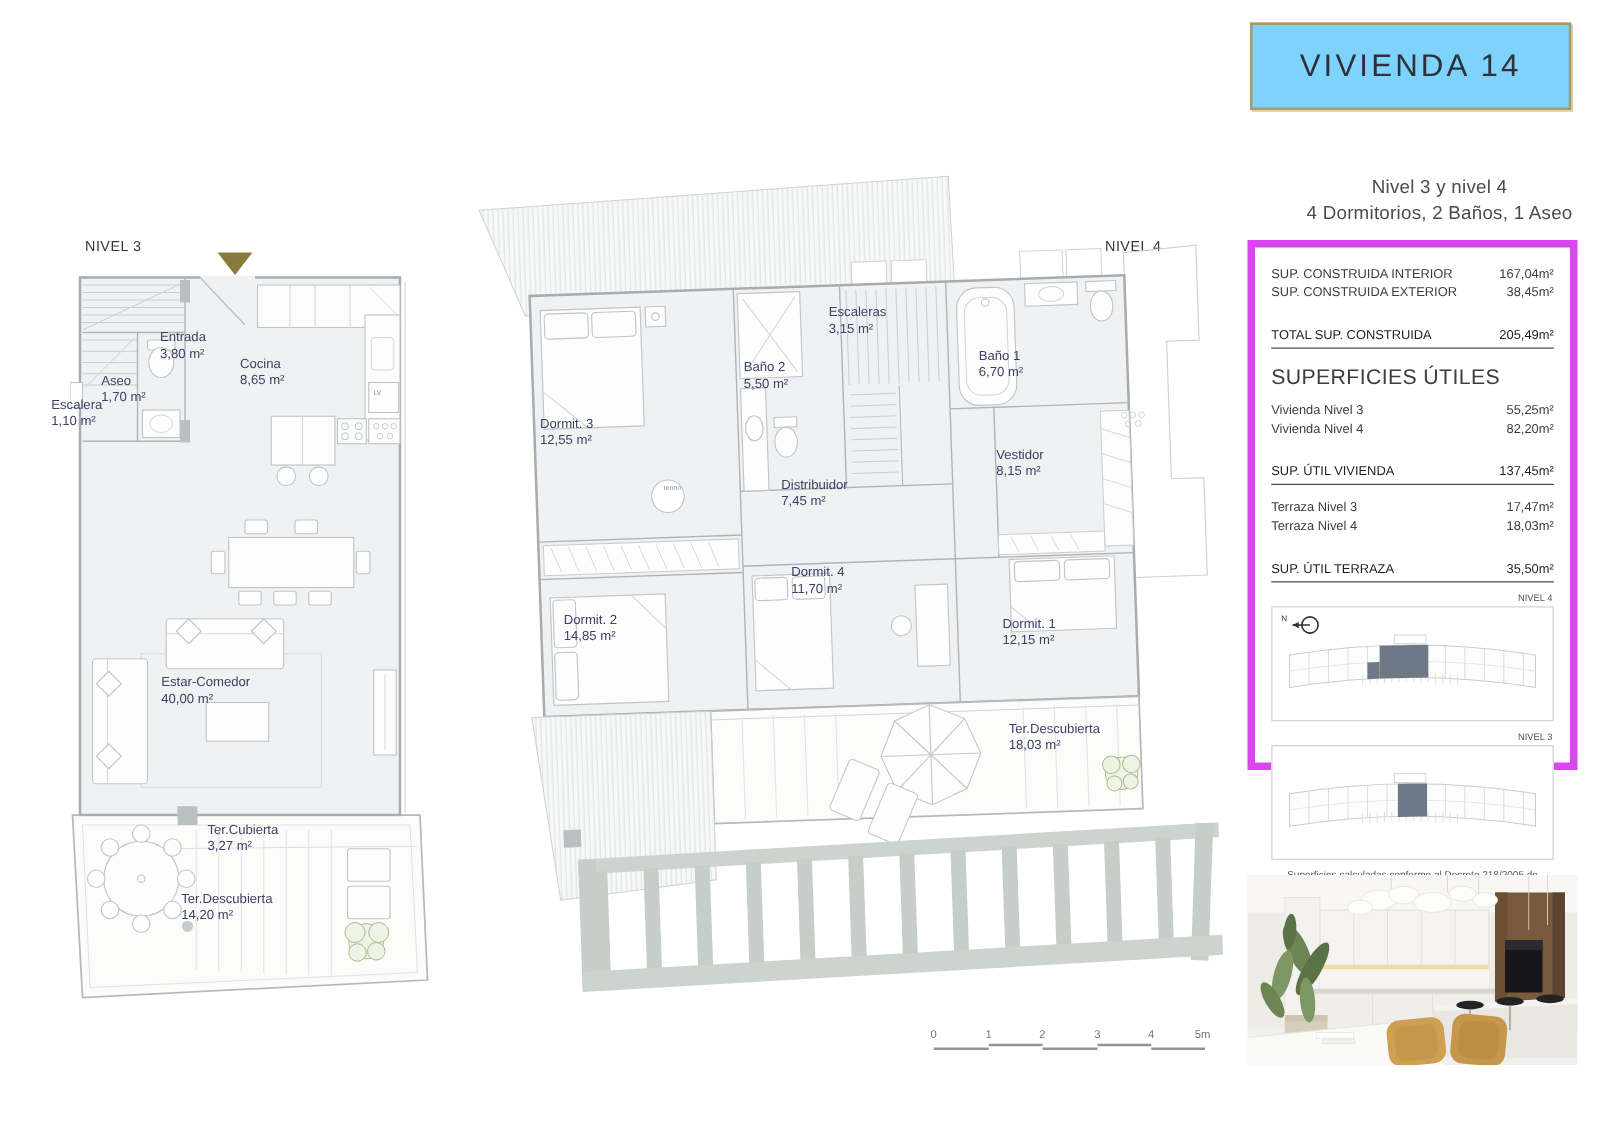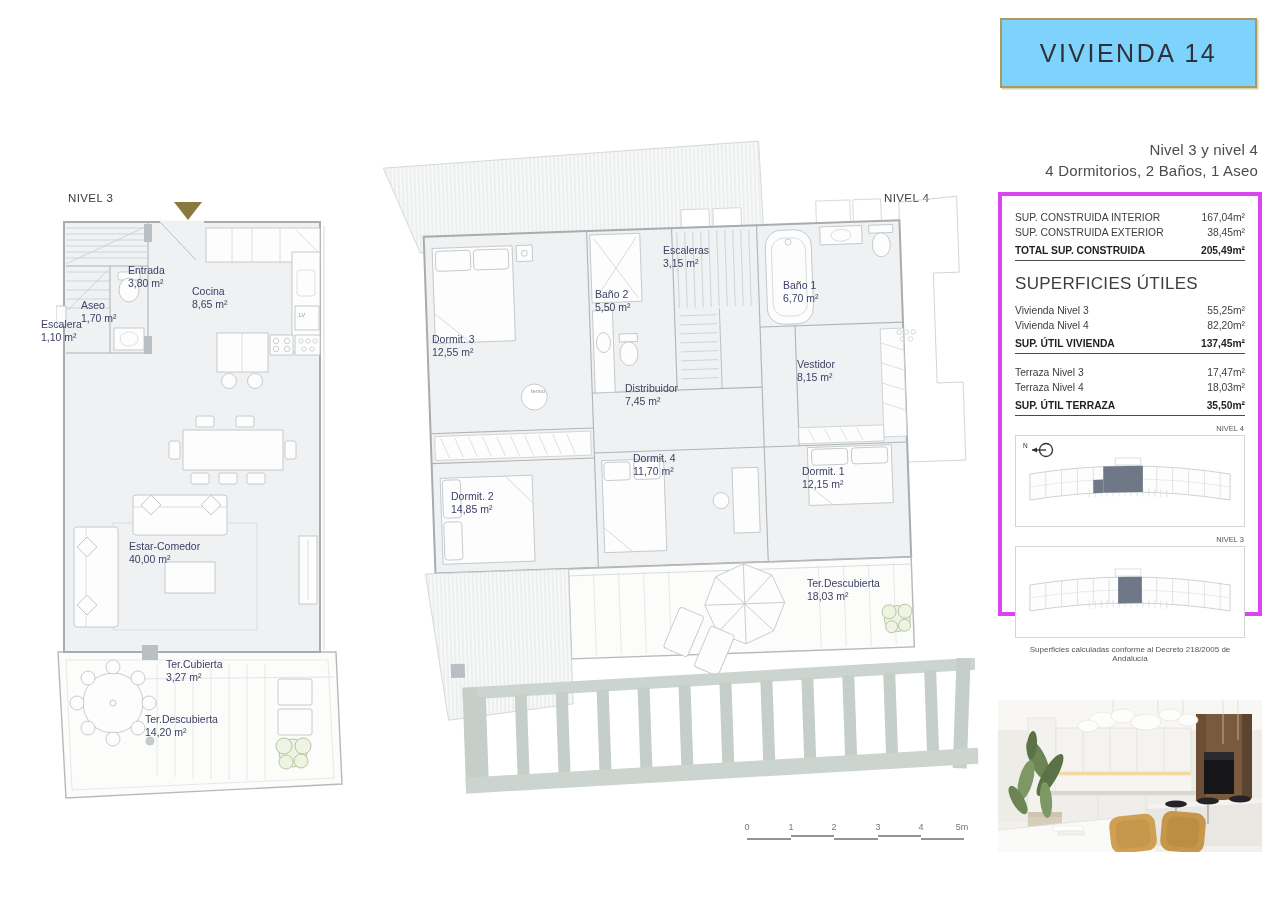--- a/index.html
+++ b/index.html
@@ -7,26 +7,26 @@
         font-family:"Liberation Sans",sans-serif;color:#3c3c3c}
   .abs{position:absolute}
   .plan-hdr{position:absolute;font-size:11.5px;letter-spacing:.4px;color:#3a3a3a}
   .rlabel{position:absolute;width:110px;margin-left:-55px;text-align:left;
           color:#3e4166;font-size:10.5px;line-height:13px}
   .tinylbl{position:absolute;font-size:5.5px;color:#8e959a;text-align:center}
   .titlebox{position:absolute;left:1000px;top:18px;width:253px;height:66px;background:#7dd3fc;
             border:2.5px solid #ab9a60;box-shadow:1.5px 1.5px 0 #d9d2b4;
             display:flex;align-items:center;justify-content:center;
             font-size:25px;letter-spacing:2.5px;color:#30303a}
-  .sub{position:absolute;right:22px;top:139px;text-align:right;font-size:15px;
+  .sub{position:absolute;right:22px;top:139px;text-align:center;font-size:15px;
        color:#4c4c4c;line-height:21px;letter-spacing:.2px}
   .panel{position:absolute;left:998px;top:192px;width:264px;height:424px;background:#fff;
-         border:4px solid #d946ef;box-sizing:border-box;padding:14px 13px 8px}
+         border:6px solid #d946ef;box-sizing:border-box;padding:14px 13px 8px}
   .prow{display:flex;justify-content:space-between;font-size:10.3px;line-height:15px;color:#3d3d3d}
-  .prow.b{font-weight:bold;color:#1f1f1f;margin-top:3px}
+  .prow.b{font-weight:normal;color:#1f1f1f;margin-top:19px}
   .rule{border-top:1.6px solid #4a4a4a;margin-top:2px}
   .ptitle{font-size:17px;color:#3d3d3d;margin:13px 0 9px;letter-spacing:.3px}
   .gap{height:11px}
   .kplabel{font-size:7.5px;color:#555;text-align:right;margin:8px 1px 2px}
   .kpbox{position:relative;height:90px;border:1px solid #d4d4d4;background:#fff}
   .north{position:absolute;left:7px;top:6px;display:flex;align-items:flex-start}
   .north .nl{font-size:6.5px;color:#2f2f2f;margin:0 1px 0 0}
   .caption{margin-top:7px;font-size:8px;color:#555;text-align:center}
   .photo{position:absolute;left:998px;top:700px;width:264px;height:152px}
   .legal{position:absolute;left:996px;top:856px;width:268px;text-align:center;
@@ -423,21 +423,21 @@
     <div>7,45 m²</div>
   </div>
   <div class="rlabel" style="left:688px;top:452px">
     <div>Dormit. 4</div>
     <div>11,70 m²</div>
   </div>
   <div class="rlabel" style="left:506px;top:490px">
     <div>Dormit. 2</div>
     <div>14,85 m²</div>
   </div>
-  <div class="rlabel" style="left:857px;top:465px">
+  <div class="rlabel" style="left:857px;top:493px">
     <div>Dormit. 1</div>
     <div>12,15 m²</div>
   </div>
   <div class="rlabel" style="left:862px;top:577px">
     <div>Ter.Descubierta</div>
     <div>18,03 m²</div>
   </div>
   <div class="tinylbl" style="left:527px;top:388px;width:22px">termo</div>
 
   <div class="scalebar">

